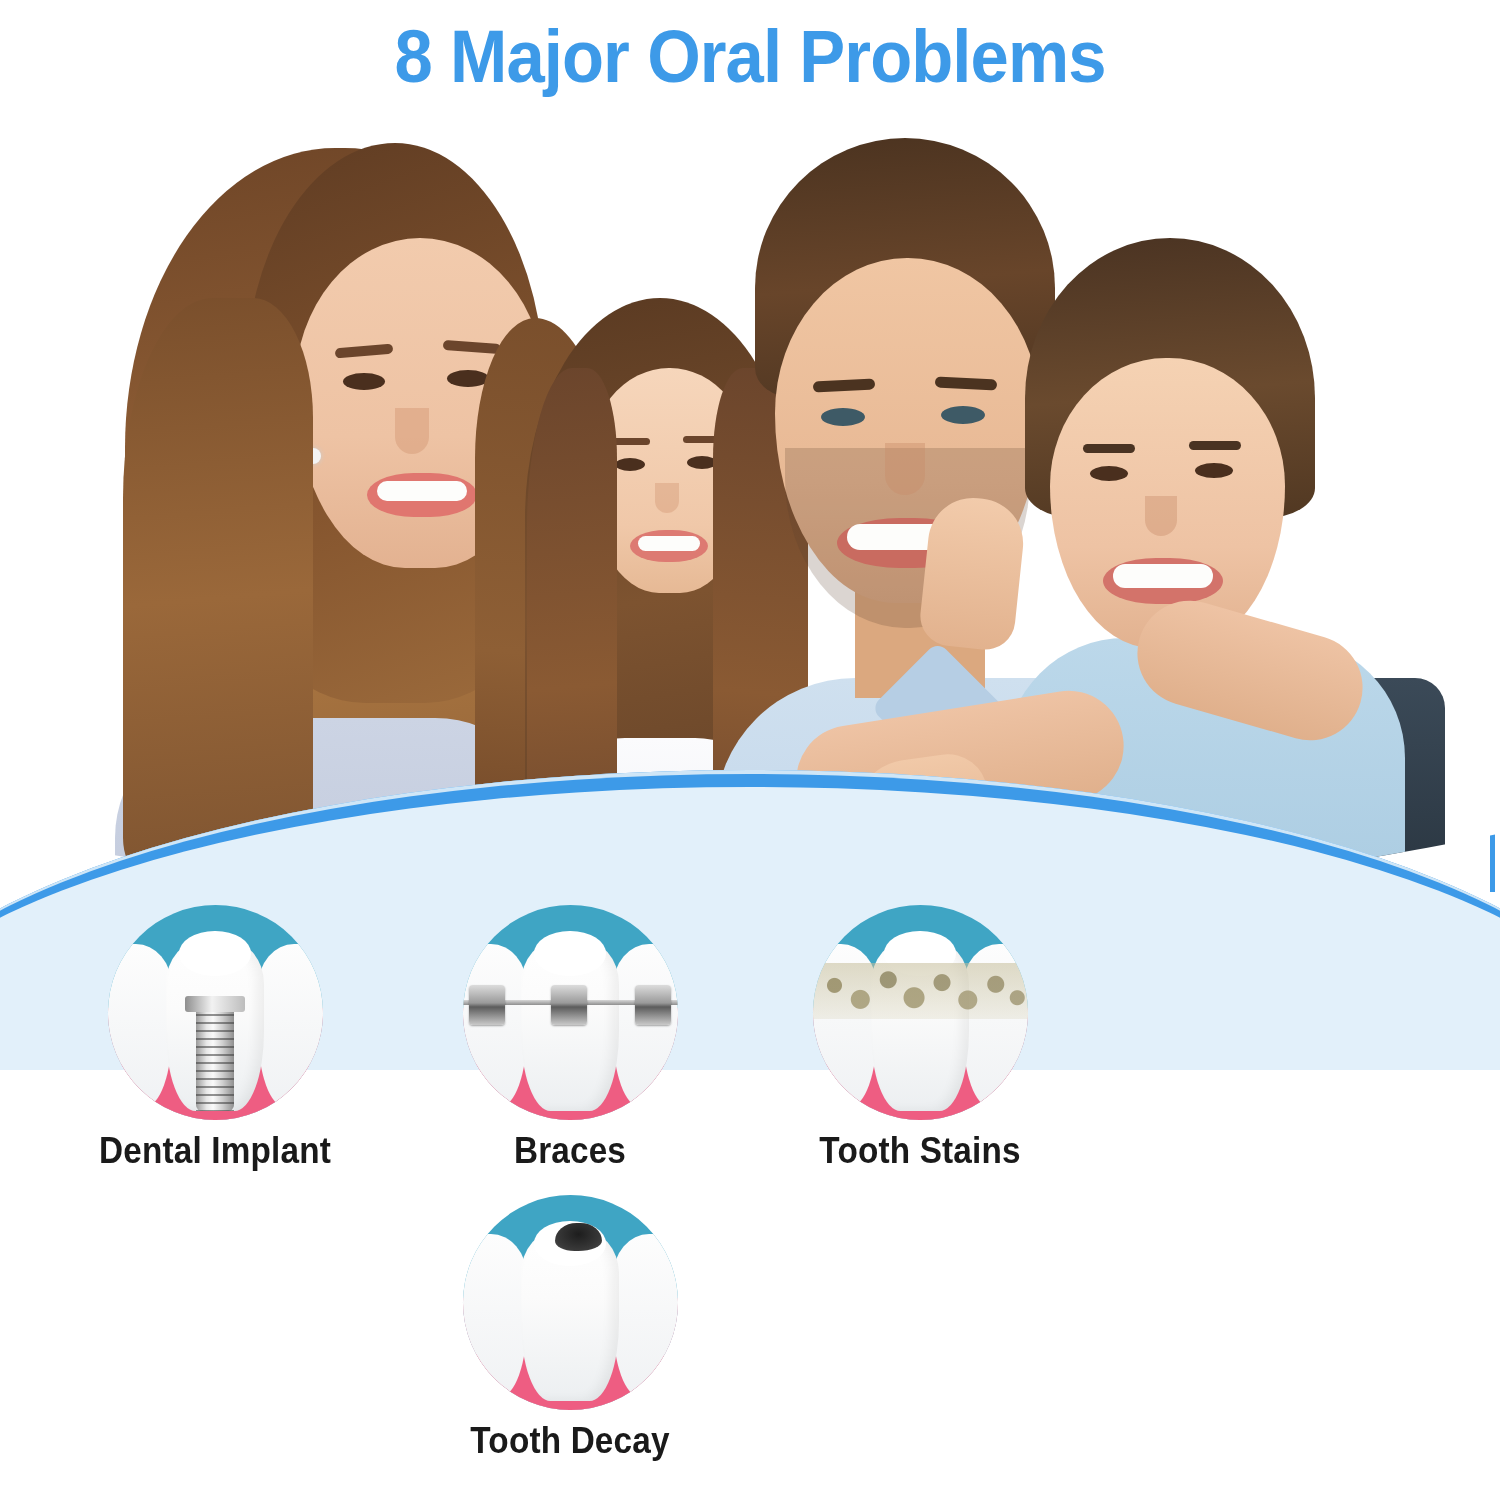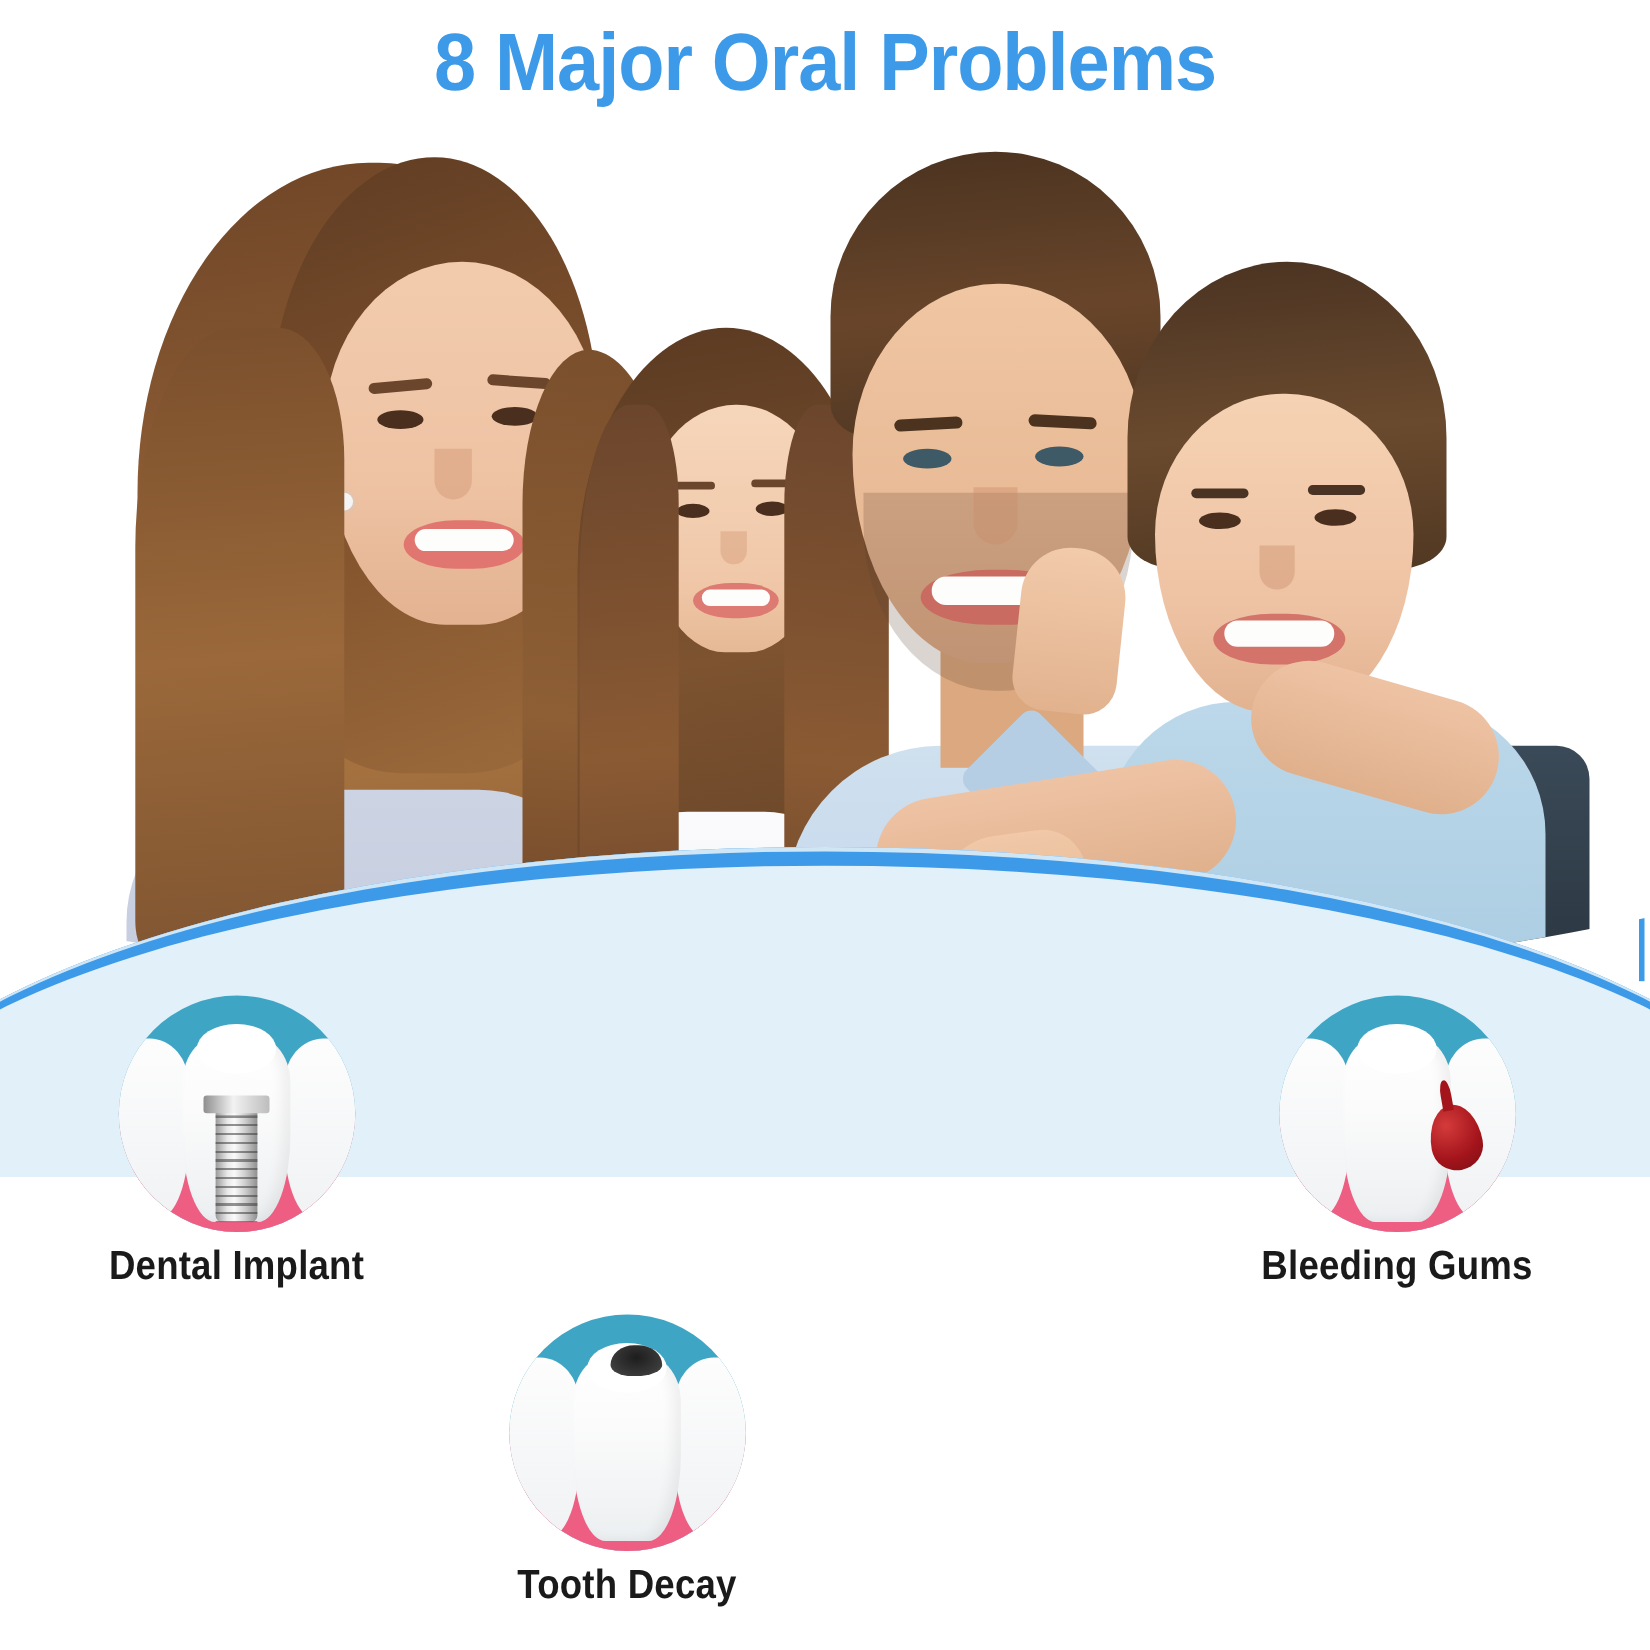--- a/index.html
+++ b/index.html
@@ -505,34 +505,49 @@
         <div class="tooth-l"></div>
         <div class="tooth-r"></div>
         <div class="tooth-c"></div>
         <div class="screw">
             <div class="screw-threads"></div>
           </div>
       </div>
       <div class="label">Dental Implant</div>
     </div>
 
-
-
-    <div class="cell" style="left:1100px;top:0;">
+    <div class="cell" style="left:400px;top:0;">
       <div class="disc">
         <div class="gum"></div>
         <div class="gum-ridge a"></div>
         <div class="gum-ridge b"></div>
         <div class="tooth-l"></div>
         <div class="tooth-r"></div>
         <div class="tooth-c"></div>
-        <div class="blood"></div>
+        <div class="wire"></div>
+        <div class="bracket b1"></div>
+        <div class="bracket b2"></div>
+        <div class="bracket b3"></div>
       </div>
-      <div class="label">Bleeding Gums</div>
+      <div class="label">Braces</div>
     </div>
+
+    <div class="cell" style="left:750px;top:0;">
+      <div class="disc">
+        <div class="gum"></div>
+        <div class="gum-ridge a"></div>
+        <div class="gum-ridge b"></div>
+        <div class="tooth-l"></div>
+        <div class="tooth-r"></div>
+        <div class="tooth-c"></div>
+        <div class="stain-band"></div>
+      </div>
+      <div class="label">Tooth Stains</div>
+    </div>
+
 
 
     <div class="cell" style="left:400px;top:290px;">
       <div class="disc">
         <div class="gum"></div>
         <div class="gum-ridge a"></div>
         <div class="gum-ridge b"></div>
         <div class="tooth-l"></div>
         <div class="tooth-r"></div>
         <div class="tooth-c"></div>

